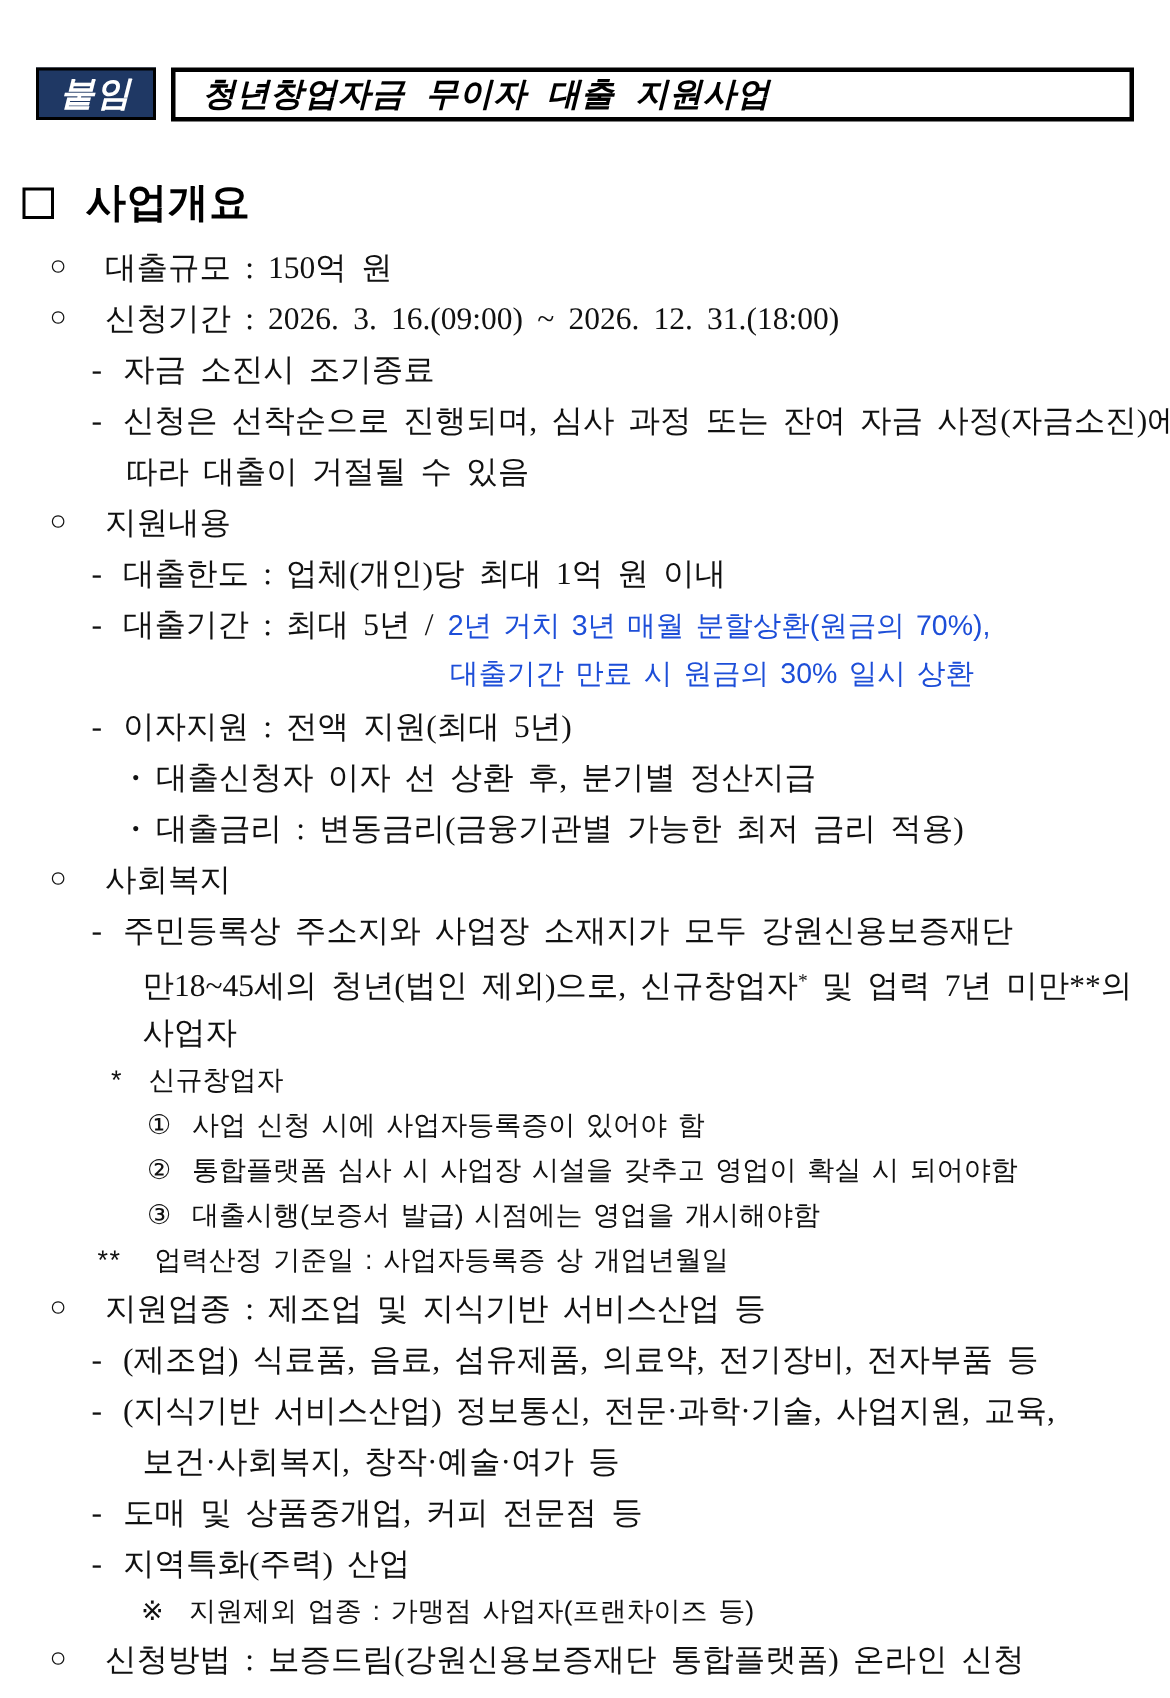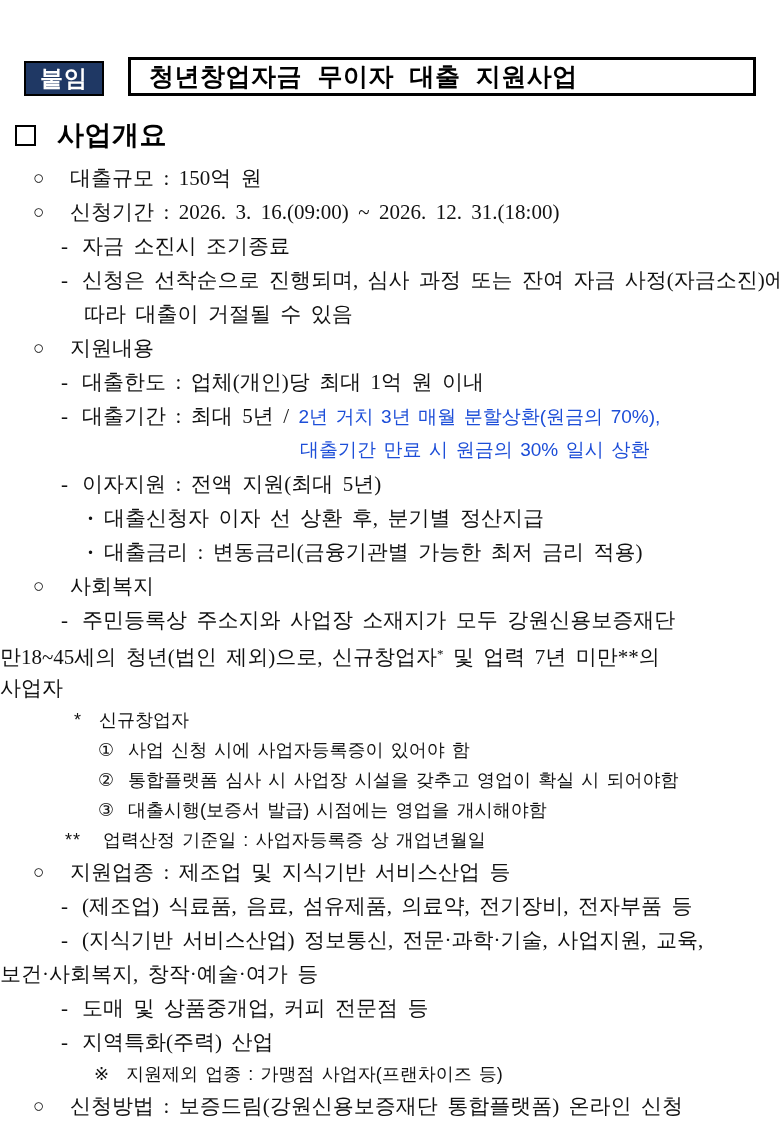--- a/index.html
+++ b/index.html
@@ -11,24 +11,25 @@
     color: #111111;
     font-family: "Liberation Serif", "DejaVu Serif", serif;
     overflow: hidden;
     box-sizing: border-box;
     padding-top: 45px;
   }
 
   
   .header {
     display: flex;
-    align-items: flex-end;
-    gap: 24px;
+    align-items: flex-start;
+    gap: 10px;
     margin: 0 24px;
     height: 51px;
+    font-style: italic;
   }
   .badge {
     width: 80px;
     border: 2px solid #000000;
     background: #1f3864;
     color: #ffffff;
     display: flex;
     align-items: center;
     justify-content: center;
     font-family: "Liberation Sans", "DejaVu Sans", sans-serif;
@@ -42,21 +43,21 @@
     border: 3px solid #000000;
     background: #ffffff;
     display: flex;
     align-items: center;
     padding-left: 18px;
     box-sizing: border-box;
   }
   .title-box .doc-title {
     font-family: "Liberation Sans", "DejaVu Sans", sans-serif;
     font-weight: 800;
-    font-size: 25px;
+    font-size: 22px;
     color: #000000;
     letter-spacing: 0.5px;
     word-spacing: 0.32em;
   }
 
   
   .section-heading {
     display: flex;
     align-items: center;
     gap: 21px;
@@ -111,21 +112,21 @@
   
   .row-serif  { height: 34px; line-height: 34px; }
   .row-gothic { height: 30px; line-height: 30px; }
 
   
   .l-circle     { padding-left: 70px; }
   .l-circle .marker { left: 33px; font-size: 19px; }
   .l-dash       { padding-left: 82px; }
   .l-dash .marker { left: 61px; }
   .l-dash-cont  { padding-left: 84px; }
-  .l-dash-cont2 { }
+  .l-dash-cont2 { padding-left: 95px; }
   .l-deep-cont  { padding-left: 300px; }
   .l-dot        { padding-left: 104px; }
   .l-dot .marker { left: 87px; font-weight: 700; }
   .l-note       { padding-left: 99px; }
   .l-note .marker { left: 74px; }
   .l-num        { padding-left: 128px; }
   .l-num .marker { left: 98px; }
   .l-note2      { padding-left: 103px; }
   .l-note2 .marker { left: 65px; letter-spacing: 1px; }
   .l-ref        { padding-left: 126px; }

